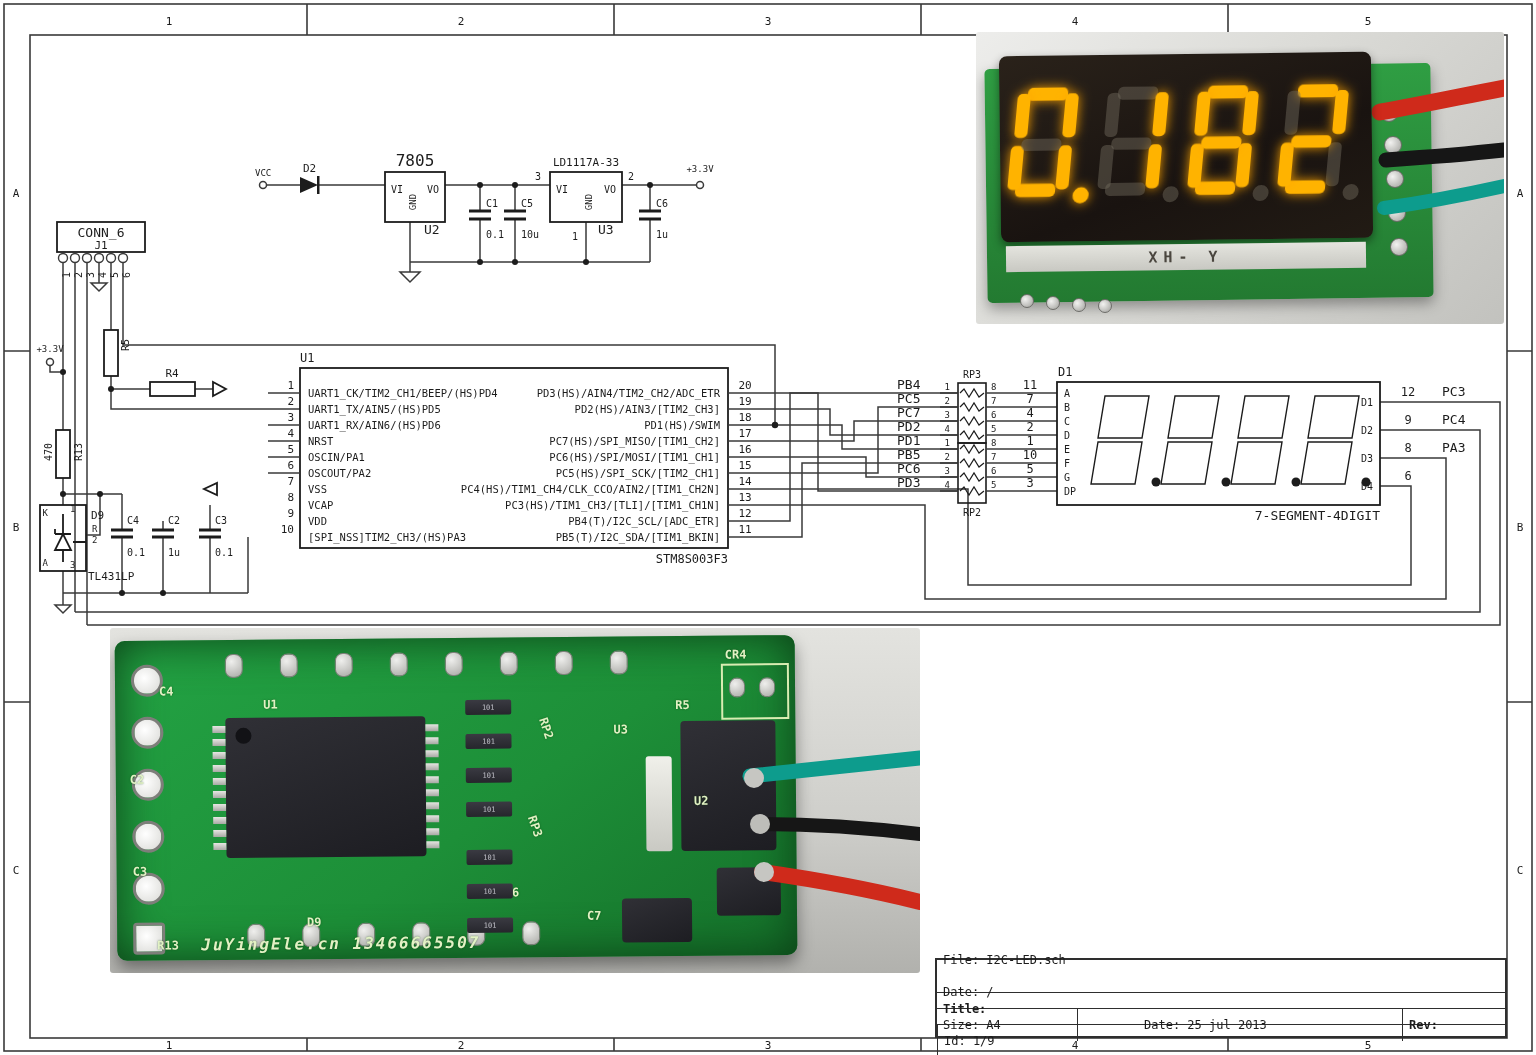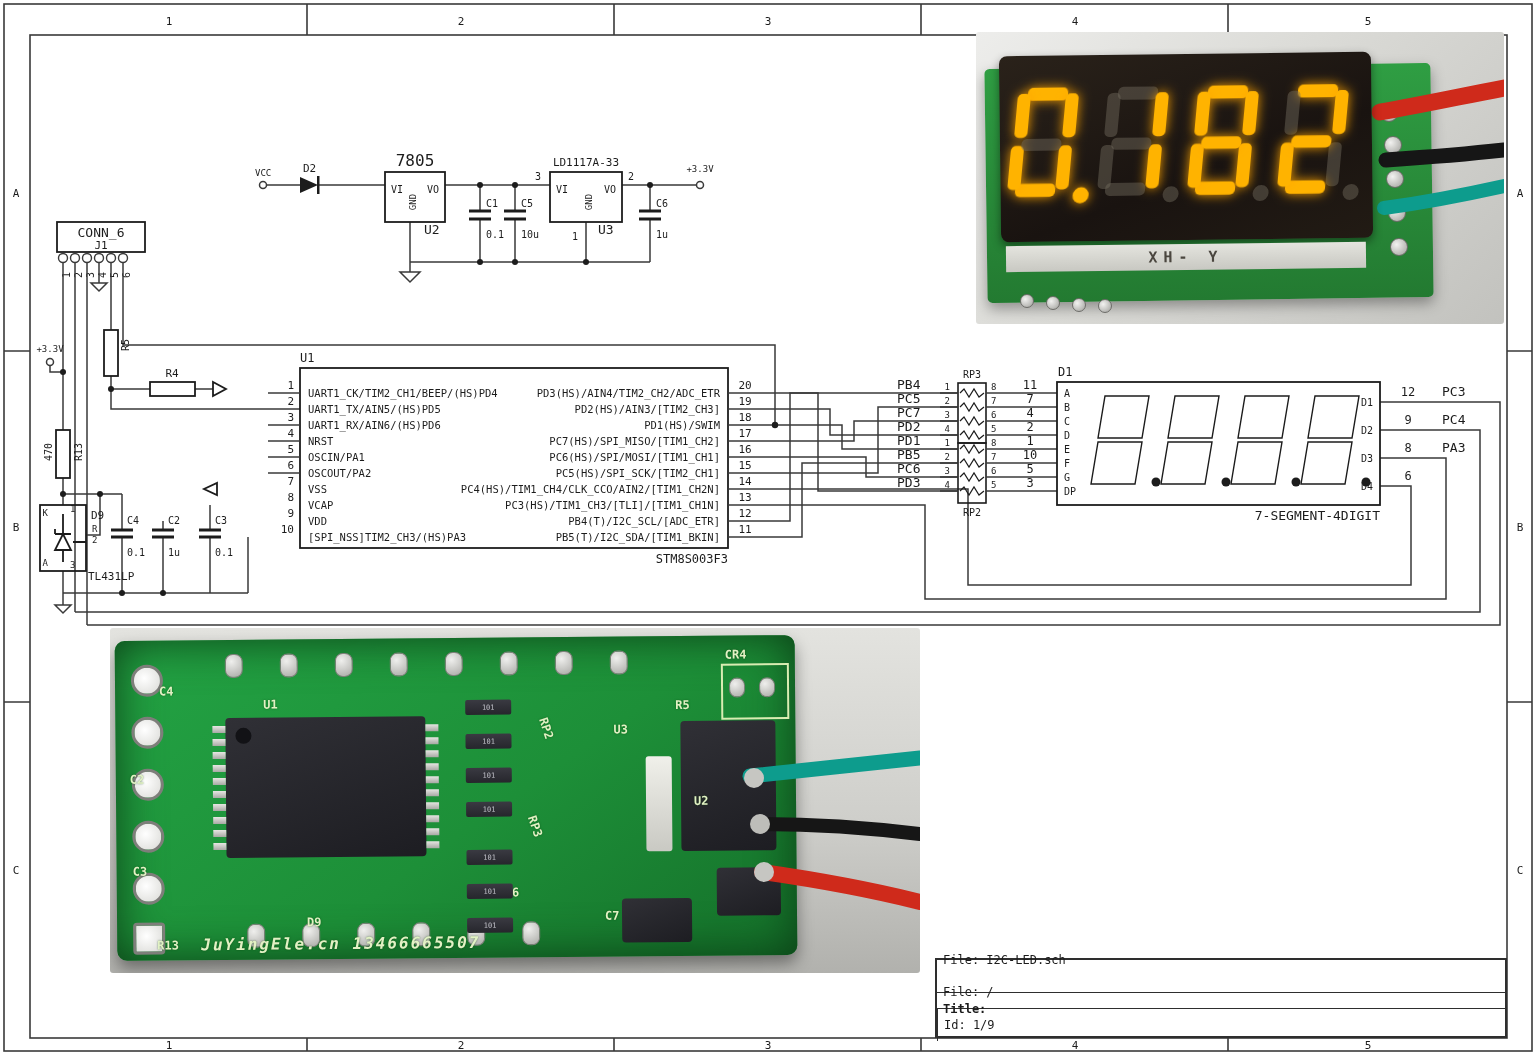--- a/index.html
+++ b/index.html
@@ -511,21 +511,21 @@
     <div class="silk" style="left:16px;top:224px">C3</div>
     <div class="silk" style="left:40px;top:298px">R13</div>
     <div class="silk" style="left:190px;top:276px">D9</div>
     <div class="silk" style="left:420px;top:84px;transform:rotate(72deg)">RP2</div>
     <div class="silk" style="left:408px;top:182px;transform:rotate(72deg)">RP3</div>
     <div class="silk" style="left:388px;top:248px">C6</div>
     <div class="silk" style="left:498px;top:86px">U3</div>
     <div class="silk" style="left:560px;top:62px">R5</div>
     <div class="silk" style="left:578px;top:158px">U2</div>
     <div class="silk" style="left:610px;top:12px">CR4</div>
-    <div class="silk" style="left:488px;top:272px">C7</div>
+    <div class="silk" style="left:470px;top:272px">C7</div>
     <div class="silk" style="left:84px;bottom:6px;font:bold italic 16px 'DejaVu Sans Mono',monospace;letter-spacing:2px">JuYingEle.cn  13466665507</div>
   <div class="bar" style="left: 350px; top: 62px;">101</div>
         <div class="bar" style="left: 350px; top: 96px;">101</div>
         <div class="bar" style="left: 350px; top: 130px;">101</div>
         <div class="bar" style="left: 350px; top: 164px;">101</div>
         <div class="bar" style="left: 350px; top: 212px;">101</div>
         <div class="bar" style="left: 350px; top: 246px;">101</div>
         <div class="bar" style="left: 350px; top: 280px;">101</div>
       </div>
   <svg class="wiresvg" viewBox="0 0 810 345">
@@ -534,23 +534,28 @@
     <path d="M652,244 C708,252 762,262 810,274" stroke-width="16" stroke-linecap="round" fill="none" stroke="#cf2a1b"></path>
     <circle cx="644" cy="150" r="10" fill="#c6c6c2"></circle>
     <circle cx="650" cy="196" r="10" fill="#bdbdb9"></circle>
     <circle cx="654" cy="244" r="10" fill="#c6c6c2"></circle>
   </svg>
 </div>
 
 <div class="tb">
   <div class="row first">
     <div class="cell" style="height:16px">File: I2C-LED.sch</div>
-    <div class="cell" style="height:16px">File: /</div>
+    <div class="cell" style="height:16px">Date: /</div>
   </div>
   <div class="row">
     <div class="cell bold" style="width:100%">Title:</div>
   </div>
   <div class="row">
+    <div class="cell" style="width:140px">Size: A4</div>
+    <div class="cell bdl" style="width:325px;padding-left:66px">Date: 25 jul 2013</div>
+    <div class="cell bdl bold" style="flex:1">Rev:</div>
+  </div>
+  <div class="row">
     <div class="cell bdl" style="flex:1">Id: 1/9</div>
   </div>
 </div>
 
 </div>
 
 </body></html>

